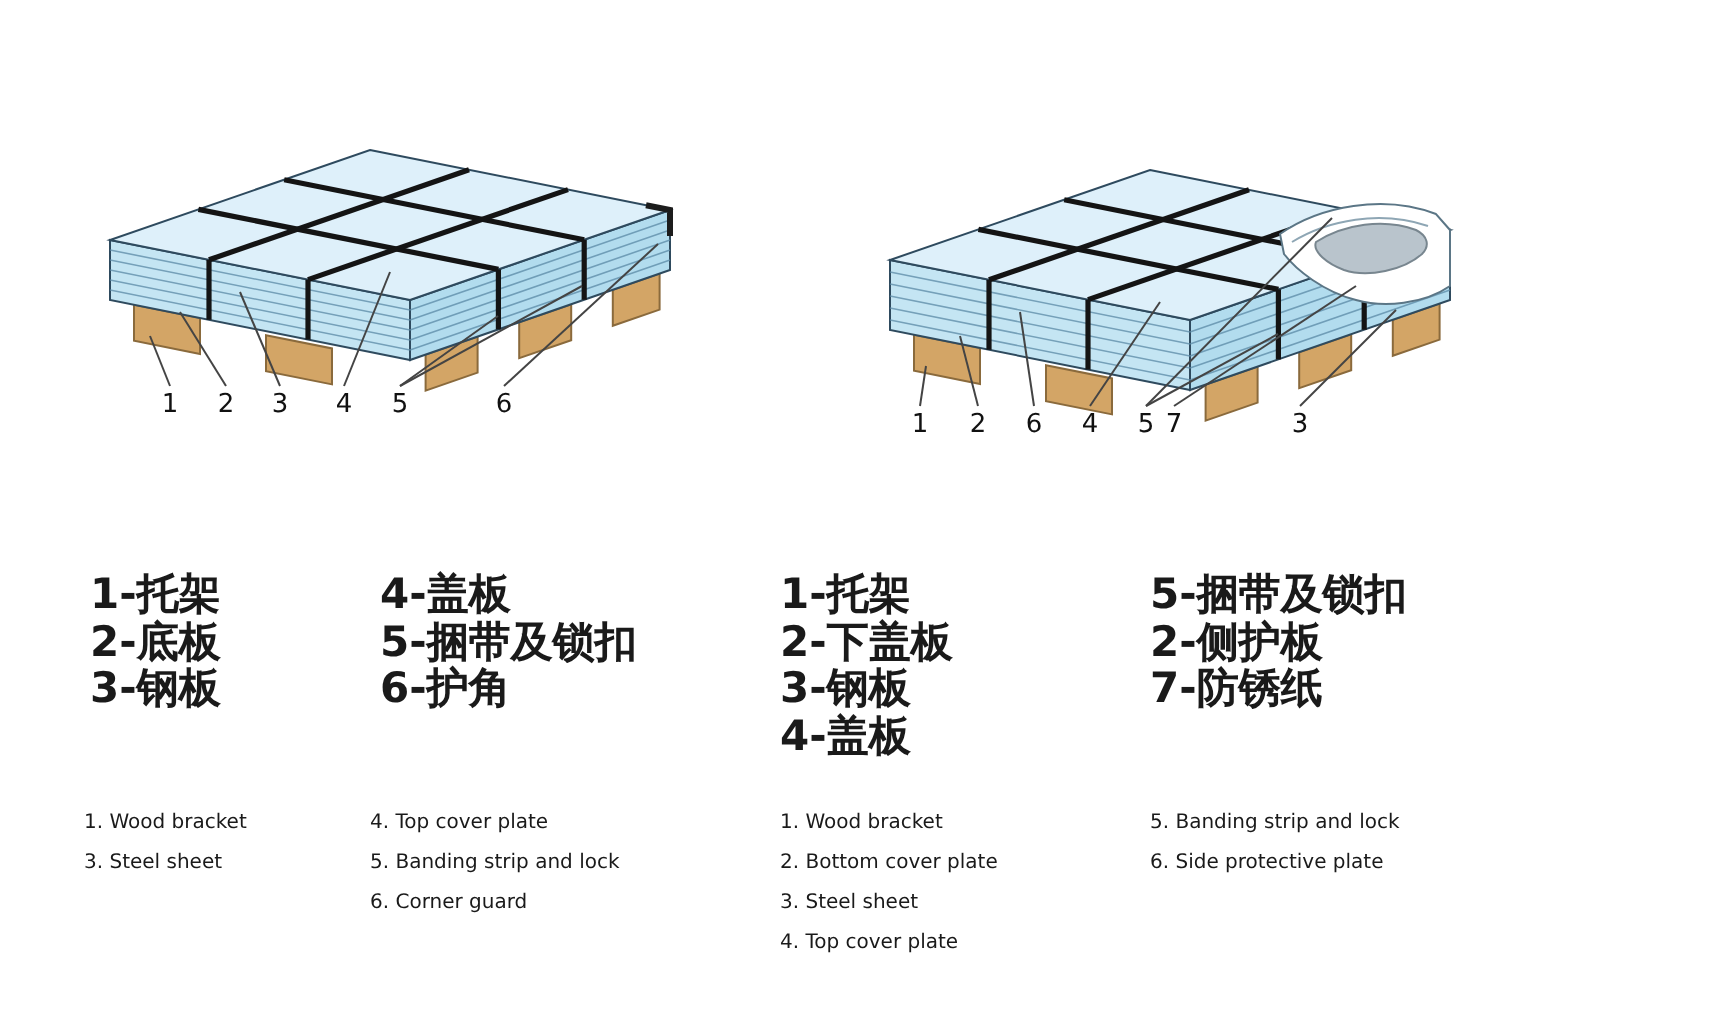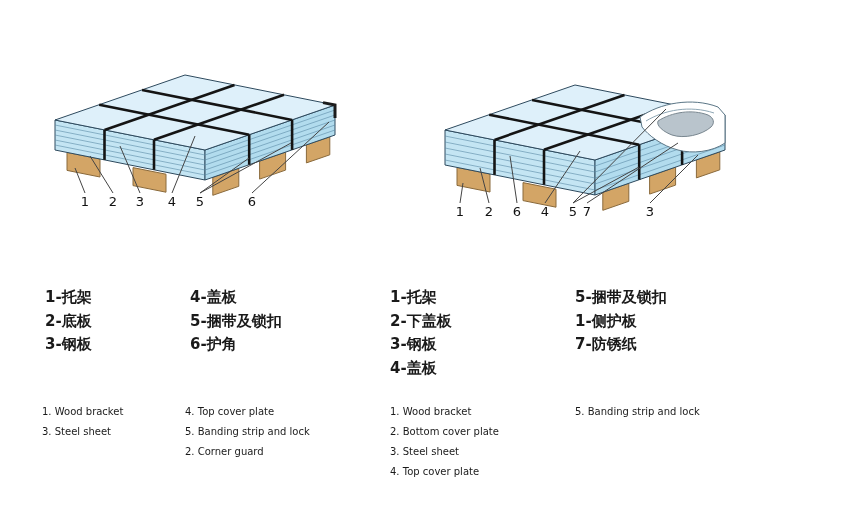--- a/index.html
+++ b/index.html
@@ -4,21 +4,21 @@
 <style>
   html,body{margin:0;padding:0;}
   body{
     width:858px;height:509px;background:#ffffff;
     font-family:"DejaVu Sans","Liberation Sans",sans-serif;
     color:#1a1a1a;overflow:hidden;
   }
   .stage{position:absolute;left:0;top:0;width:858px;height:509px;background:#fff;}
   .figure{position:absolute;}
   .legend-col{position:absolute;}
-  .cn .legend-item{font-weight:bold;font-size:15px;line-height:23.5px;white-space:nowrap;}
+  .cn .legend-item{font-weight:bold;font-size:21px;line-height:23.5px;white-space:nowrap;}
   .en .legend-item{font-weight:normal;font-size:10px;line-height:20px;white-space:nowrap;}
   
   .face-top{fill:var(--top_face);stroke:var(--outline);stroke-width:1;}
   .face-left{fill:var(--left_face);stroke:var(--outline);stroke-width:1;}
   .face-right{fill:var(--right_face);stroke:var(--outline);stroke-width:1;}
   .sheet-line{stroke:var(--sheet_line);stroke-width:0.8;opacity:0.75;}
   .strap{stroke:var(--strap);stroke-width:2.6;fill:none;}
   .wood{fill:var(--wood);stroke:var(--wood_dark);stroke-width:1;}
   .leader{stroke:#444444;stroke-width:1;fill:none;}
   .callout{font-size:13px;fill:#111111;font-family:"DejaVu Sans","Liberation Sans",sans-serif;}
@@ -157,36 +157,37 @@
     <div class="legend-item">6-护角</div>
   </div>
   <div class="legend-col cn" style="left:390px;top:286px">
     <div class="legend-item">1-托架</div>
     <div class="legend-item">2-下盖板</div>
     <div class="legend-item">3-钢板</div>
     <div class="legend-item">4-盖板</div>
   </div>
   <div class="legend-col cn" style="left:575px;top:286px">
     <div class="legend-item">5-捆带及锁扣</div>
-    <div class="legend-item">1-侧护板</div>
+    <div class="legend-item">2-侧护板</div>
     <div class="legend-item">7-防锈纸</div>
   </div>
 
   <div class="legend-col en" style="left:42px;top:402px">
     <div class="legend-item">1. Wood bracket</div>
     <div class="legend-item">3. Steel sheet</div>
   </div>
   <div class="legend-col en" style="left:185px;top:402px">
     <div class="legend-item">4. Top cover plate</div>
     <div class="legend-item">5. Banding strip and lock</div>
-    <div class="legend-item">2. Corner guard</div>
+    <div class="legend-item">6. Corner guard</div>
   </div>
   <div class="legend-col en" style="left:390px;top:402px">
     <div class="legend-item">1. Wood bracket</div>
     <div class="legend-item">2. Bottom cover plate</div>
     <div class="legend-item">3. Steel sheet</div>
     <div class="legend-item">4. Top cover plate</div>
   </div>
   <div class="legend-col en" style="left:575px;top:402px">
     <div class="legend-item">5. Banding strip and lock</div>
+    <div class="legend-item">6. Side protective plate</div>
   </div>
 
 </div>
 
 </body></html>

